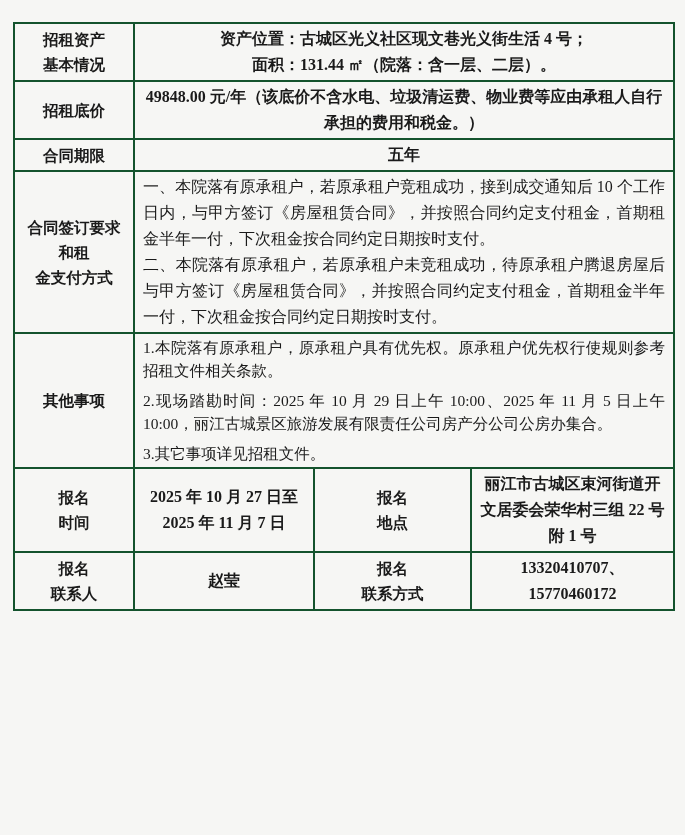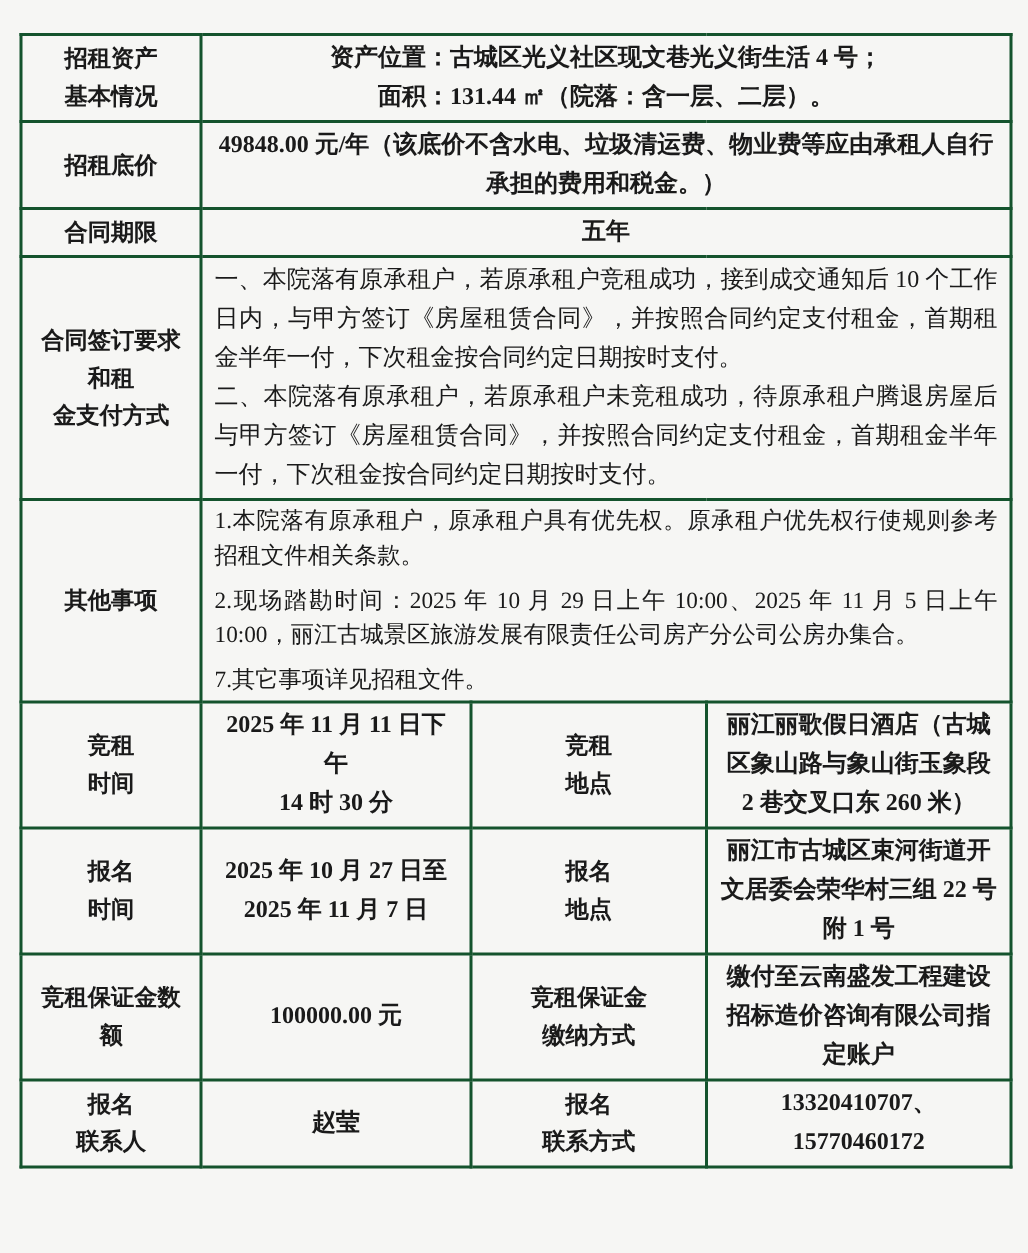--- a/index.html
+++ b/index.html
@@ -87,47 +87,31 @@
       <td class="val-left" colspan="3">
         <p>一、本院落有原承租户，若原承租户竞租成功，接到成交通知后 10 个工作日内，与甲方签订《房屋租赁合同》，并按照合同约定支付租金，首期租金半年一付，下次租金按合同约定日期按时支付。</p>
         <p>二、本院落有原承租户，若原承租户未竞租成功，待原承租户腾退房屋后与甲方签订《房屋租赁合同》，并按照合同约定支付租金，首期租金半年一付，下次租金按合同约定日期按时支付。</p>
       </td>
     </tr>
     <tr class="r6">
       <td class="lbl">其他事项</td>
       <td class="val-left" colspan="3">
         <p>1.本院落有原承租户，原承租户具有优先权。原承租户优先权行使规则参考招租文件相关条款。</p>
         <p>2.现场踏勘时间：2025 年 10 月 29 日上午 10:00、2025 年 11 月 5 日上午 10:00，丽江古城景区旅游发展有限责任公司房产分公司公房办集合。</p>
-        <p>7.其它事项详见招租文件。</p>
+        <p>3.其它事项详见招租文件。</p>
       </td>
-    </tr>
-    <tr class="r7">
-      <td class="lbl">竞租
-时间</td>
-      <td class="val">2025 年 11 月 11 日下午
-14 时 30 分</td>
-      <td class="lbl">竞租
-地点</td>
-      <td class="val">丽江丽歌假日酒店（古城区象山路与象山街玉象段 2 巷交叉口东 260 米）</td>
     </tr>
     <tr class="r8">
       <td class="lbl">报名
 时间</td>
       <td class="val">2025 年 10 月 27 日至
 2025 年 11 月 7 日</td>
       <td class="lbl">报名
 地点</td>
       <td class="val">丽江市古城区束河街道开文居委会荣华村三组 22 号附 1 号</td>
-    </tr>
-    <tr class="r9">
-      <td class="lbl">竞租保证金数额</td>
-      <td class="val">100000.00 元</td>
-      <td class="lbl">竞租保证金
-缴纳方式</td>
-      <td class="val">缴付至云南盛发工程建设招标造价咨询有限公司指定账户</td>
     </tr>
     <tr class="r10">
       <td class="lbl">报名
 联系人</td>
       <td class="val">赵莹</td>
       <td class="lbl">报名
 联系方式</td>
       <td class="val">13320410707、15770460172</td>
     </tr>
 

